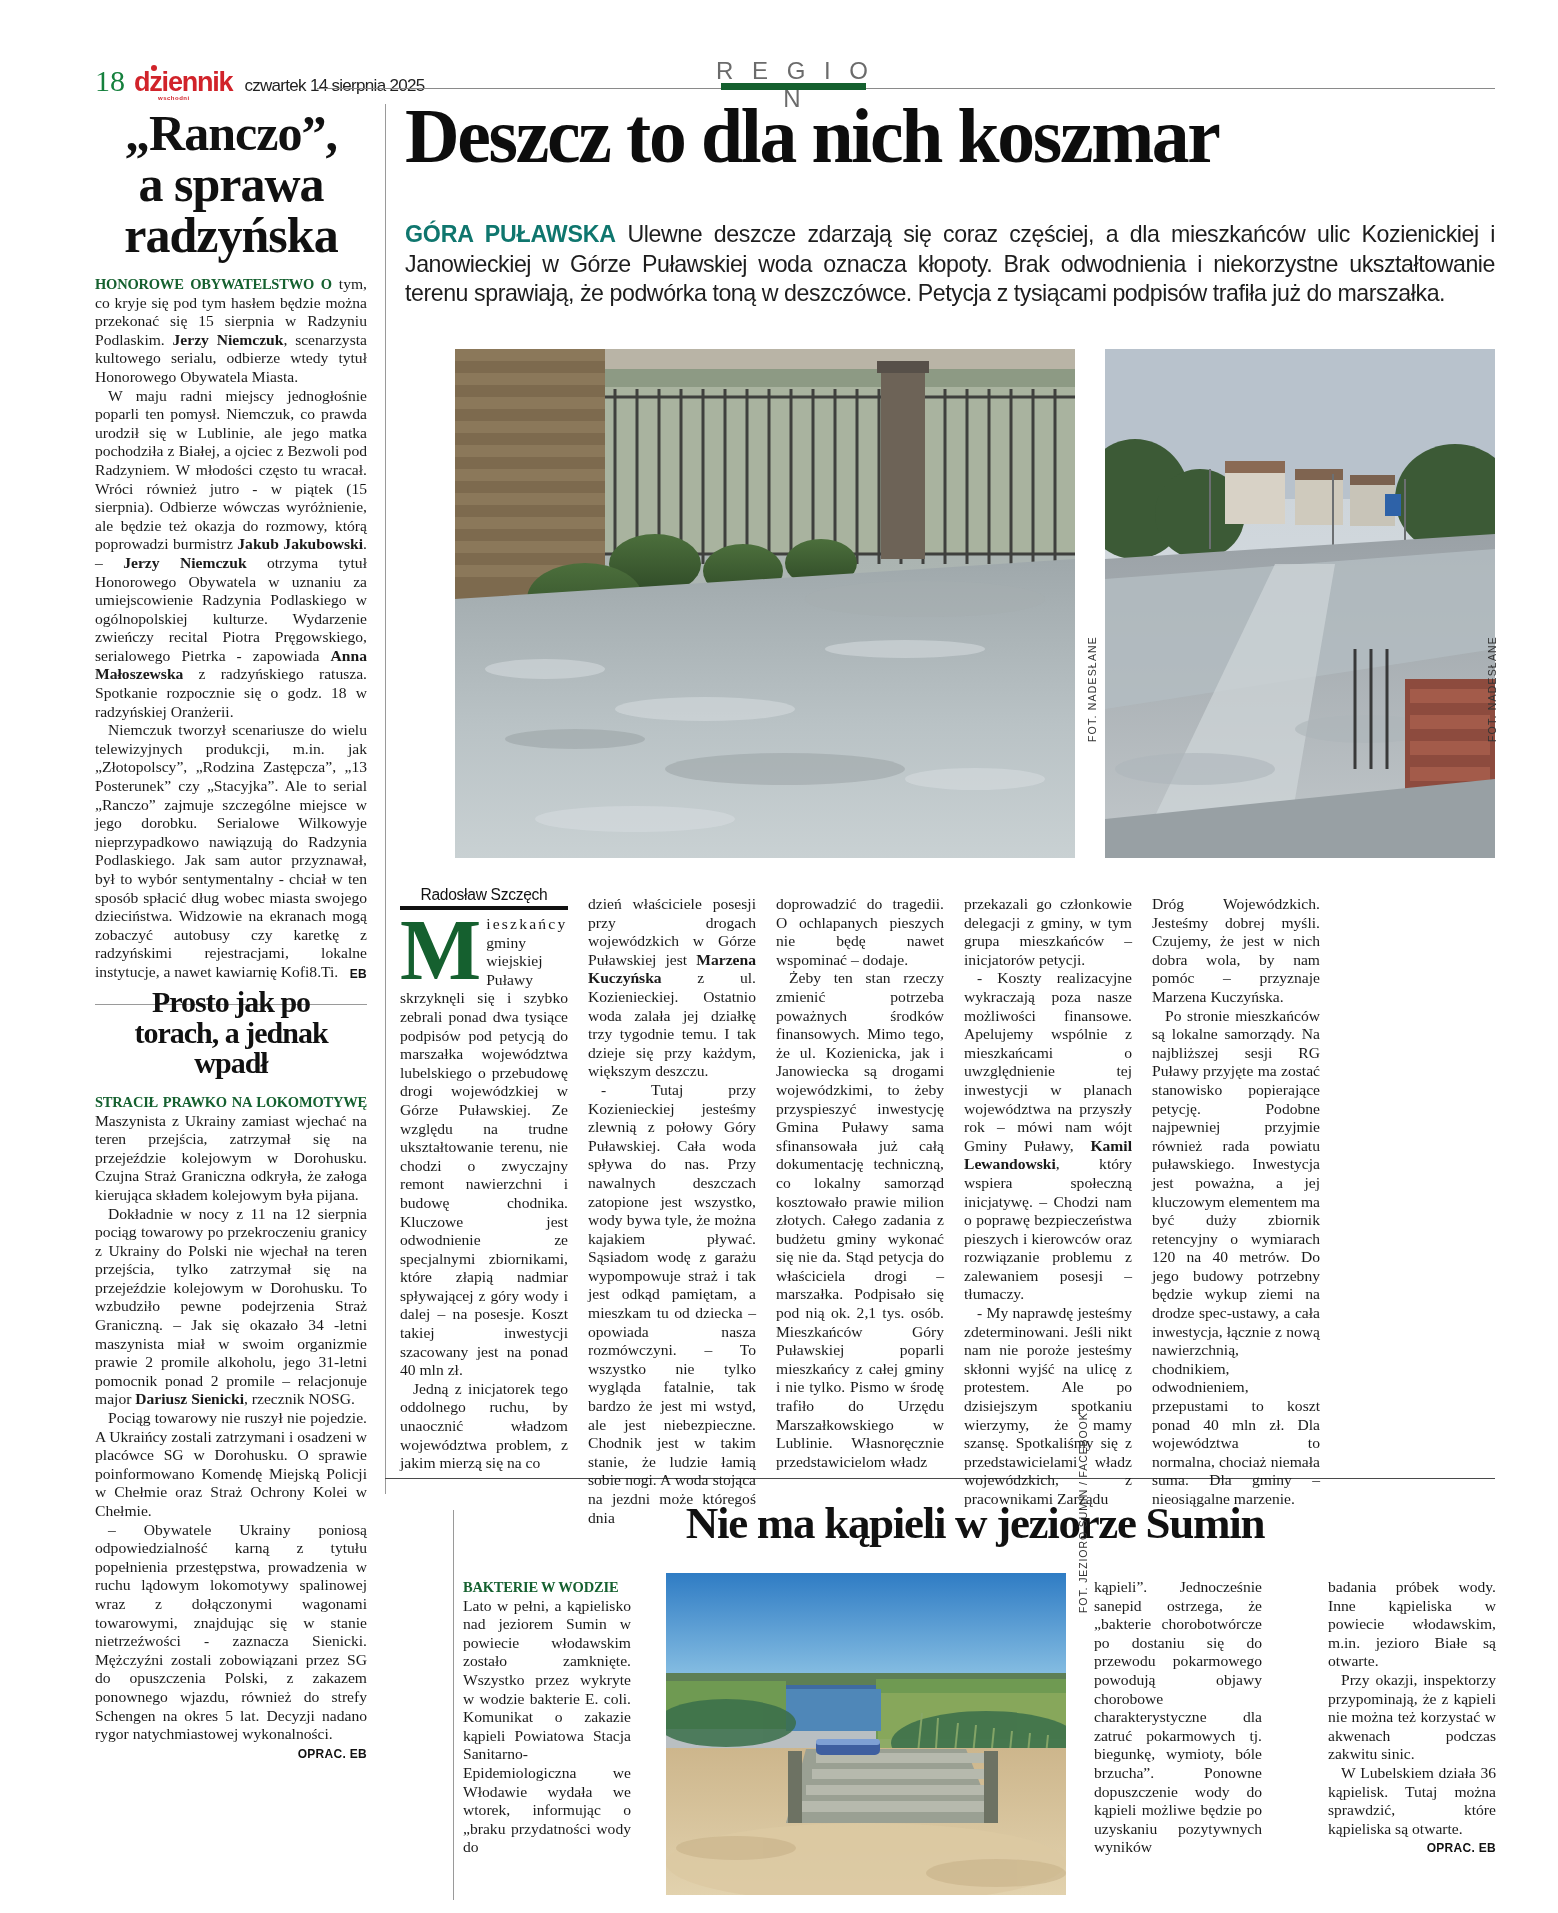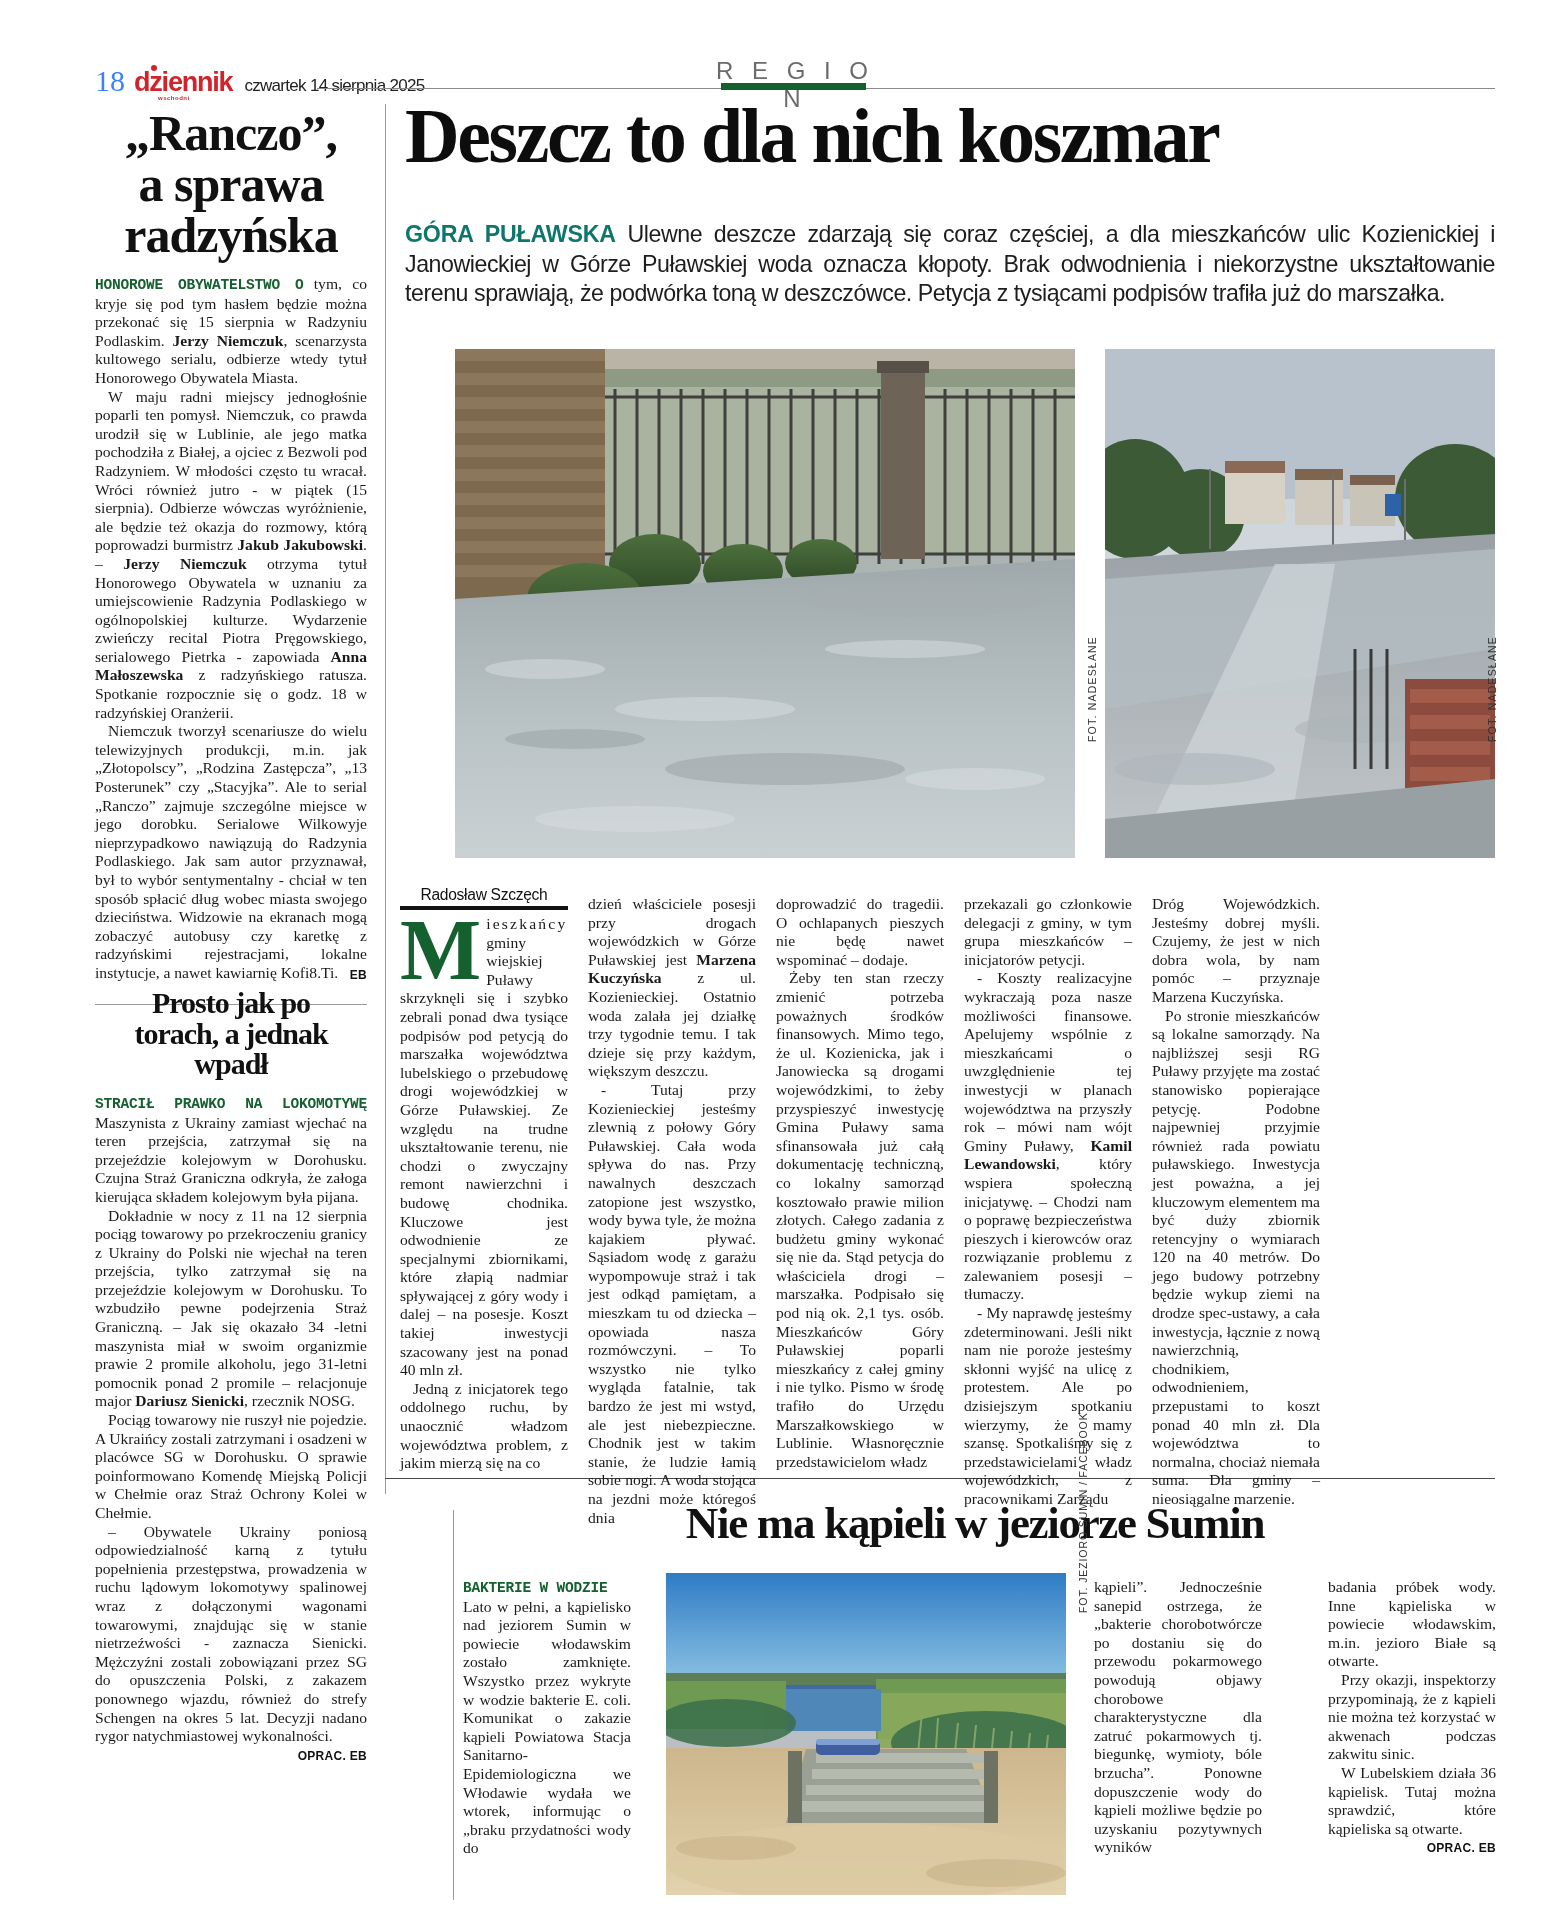--- a/index.html
+++ b/index.html
@@ -7,21 +7,21 @@
     width:1558px;height:1913px;
     background:#ffffff;
     font-family:"Liberation Serif",serif;
     color:#1a1a1a;
     -webkit-font-smoothing:antialiased;
   }
   .page{position:relative;width:1558px;height:1913px;box-sizing:border-box;padding:0;}
 
   
   .masthead{position:absolute;left:95px;top:62px;width:1400px;height:34px;display:flex;align-items:flex-end;}
-  .folio{font-family:"Liberation Serif",serif;font-size:30px;color:#3b82f6;line-height:1;margin-right:9px;}
+  .folio{font-family:"Liberation Serif",serif;font-size:30px;color:#15803d;line-height:1;margin-right:9px;}
   .logo{position:relative;font-family:"Liberation Sans",sans-serif;font-weight:bold;font-size:27px;color:#d1232a;letter-spacing:-1.2px;line-height:1;margin-right:12px;}
   .logo .dot{position:absolute;left:17px;top:-4px;width:6px;height:6px;border-radius:50%;background:#d1232a;}
   .logo .sub{position:absolute;left:24px;bottom:-5px;font-size:6px;letter-spacing:0.5px;color:#d1232a;font-weight:bold;}
   .issue-date{font-family:"Liberation Sans",sans-serif;font-size:17px;color:#222;letter-spacing:-0.7px;line-height:1;padding-bottom:2px;}
   .head-rule{position:absolute;left:317px;top:88px;width:1178px;height:1px;background:#8a8a8a;}
   .section-tab{position:absolute;left:721px;top:83px;width:145px;height:7px;background:#15602f;}
   .section-name{position:absolute;left:715px;top:57px;width:160px;text-align:center;font-family:"Liberation Sans",sans-serif;font-size:24px;letter-spacing:6px;color:#6b6b6b;}
 
   
   .vrule{position:absolute;background:#9a9a9a;width:1px;}
@@ -36,21 +36,21 @@
   .hl-1{font-size:50px;}
   .body-col{
     font-family:"Liberation Serif",serif;
     font-size:15.6px;line-height:18.6px;
     text-align:justify;text-justify:inter-word;
     hyphens:auto;-webkit-hyphens:auto;
     color:#1a1a1a;
   }
   .body-col p{margin:0;text-indent:13px;}
   .body-col p.noind{text-indent:0;}
-  .kicker{font-family:Liberation Mono, monospace;font-weight:bold;font-size:14.5px;color:#15602f;letter-spacing:-0.2px;}
+  .kicker{font-family:Liberation Serif, serif;font-weight:bold;font-size:14.5px;color:#15602f;letter-spacing:-0.2px;}
   .sign{font-family:"Liberation Sans",sans-serif;font-weight:bold;font-size:12px;letter-spacing:0.3px;color:#111;}
 
   
   .main-hl{
     position:absolute;left:405px;top:96px;width:1090px;
     font-family:"Liberation Serif",serif;font-weight:bold;
     font-size:78px;line-height:80px;letter-spacing:-2.4px;color:#0d0d0d;
     transform:scaleX(0.97);transform-origin:left center;
   }
   .lead{

